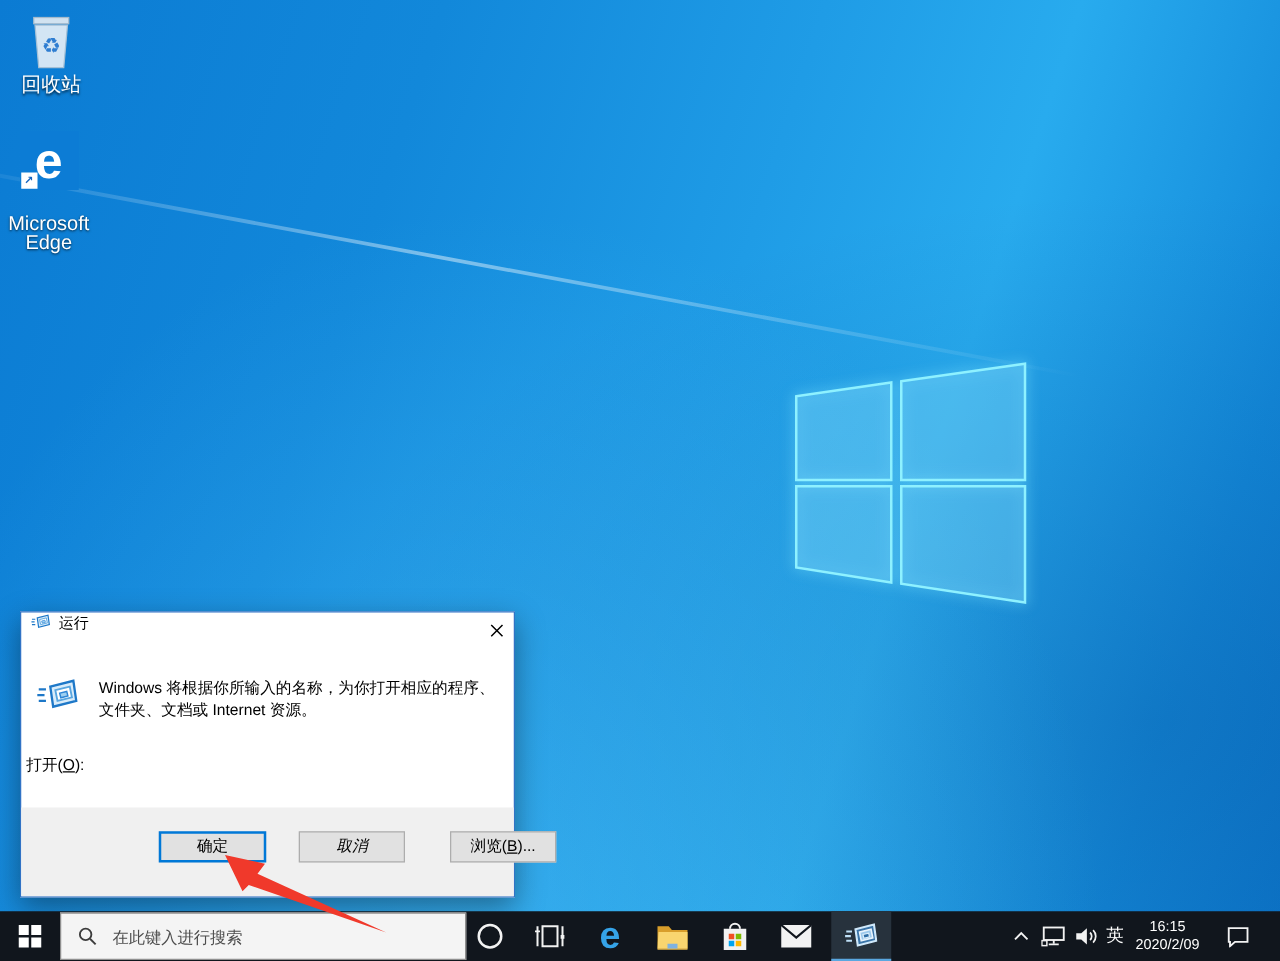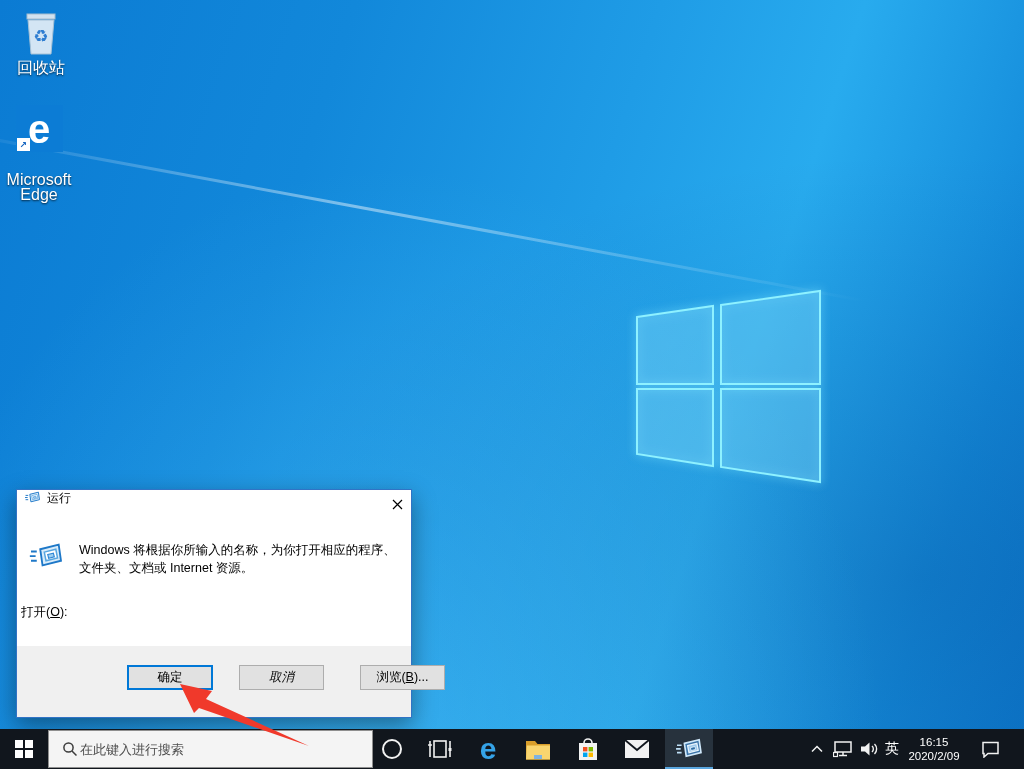--- a/index.html
+++ b/index.html
@@ -56,21 +56,21 @@
 
   
   .taskbar{position:absolute;left:0;bottom:0;width:1024px;height:40px;background:#11161d;z-index:40;}
   .tb-item{position:absolute;top:0;height:40px;display:flex;align-items:center;justify-content:center;}
   .start{left:0;width:48px;}
   .start-logo{display:grid;grid-template-columns:8px 8px;grid-template-rows:8px 8px;gap:2px;}
   .start-logo i{background:#fff;display:block;}
   .tb-search{position:absolute;left:48px;top:1px;width:325px;height:38px;background:#f4f4f4;
       border:1px solid #8f8f8f;box-sizing:border-box;display:flex;align-items:center;padding-left:13px;}
   .tb-search input{border:0;outline:0;background:transparent;font-size:13px;color:#4d7c0f;
-      font-family:inherit;width:250px;}
+      font-family:inherit;margin-left:10px;width:250px;}
   .tb-search input::placeholder{color:#4d4d4d;opacity:1;}
   .ib-cortana{left:368px;width:48px;}
   .ib-taskview{left:416px;width:48px;}
   .ib-edge{left:464px;width:48px;}
   .ib-folder{left:514px;width:48px;}
   .ib-store{left:564px;width:48px;}
   .ib-mail{left:613px;width:48px;}
   .ib-run{left:665px;width:48px;background:#27323d;border-bottom:2px solid #5aa7e0;box-sizing:border-box;}
   .edge-tb{color:#35a3e8;font-size:30px;font-weight:bold;line-height:30px;}
   .tray-chevron{left:806px;width:22px;}

